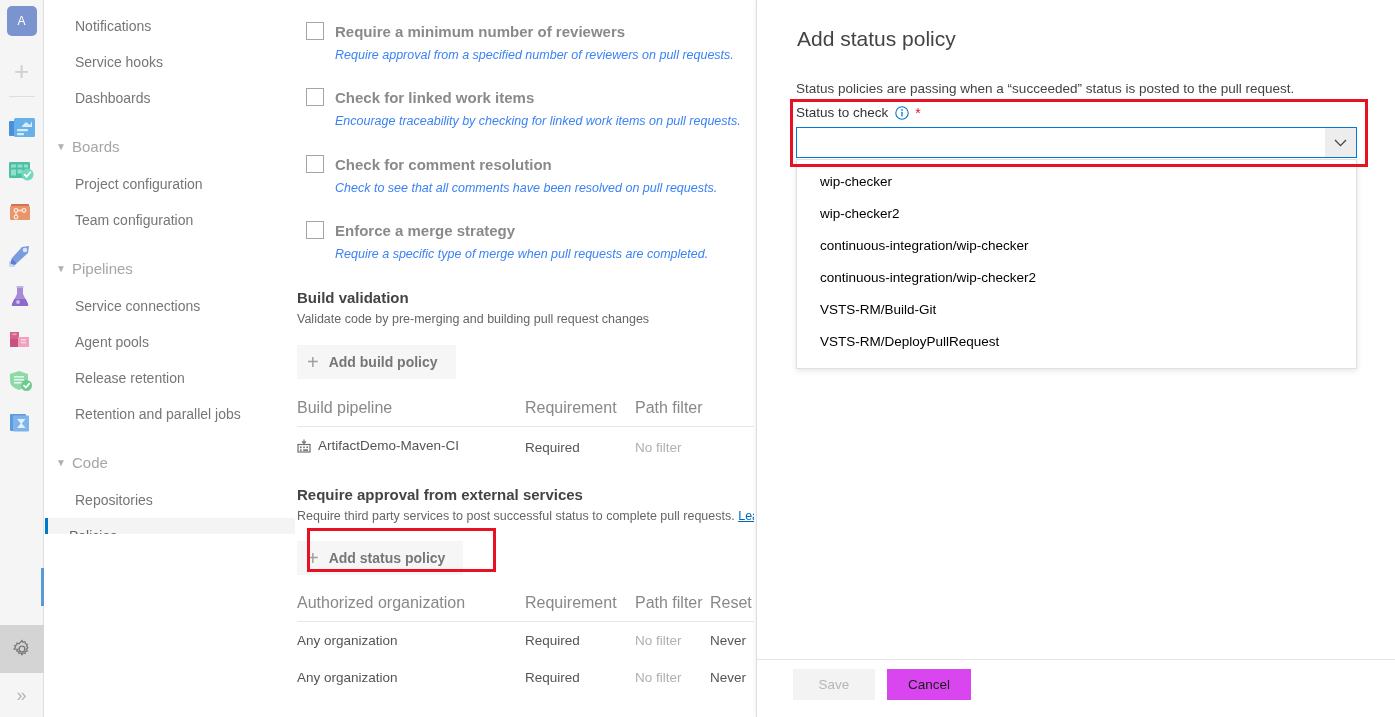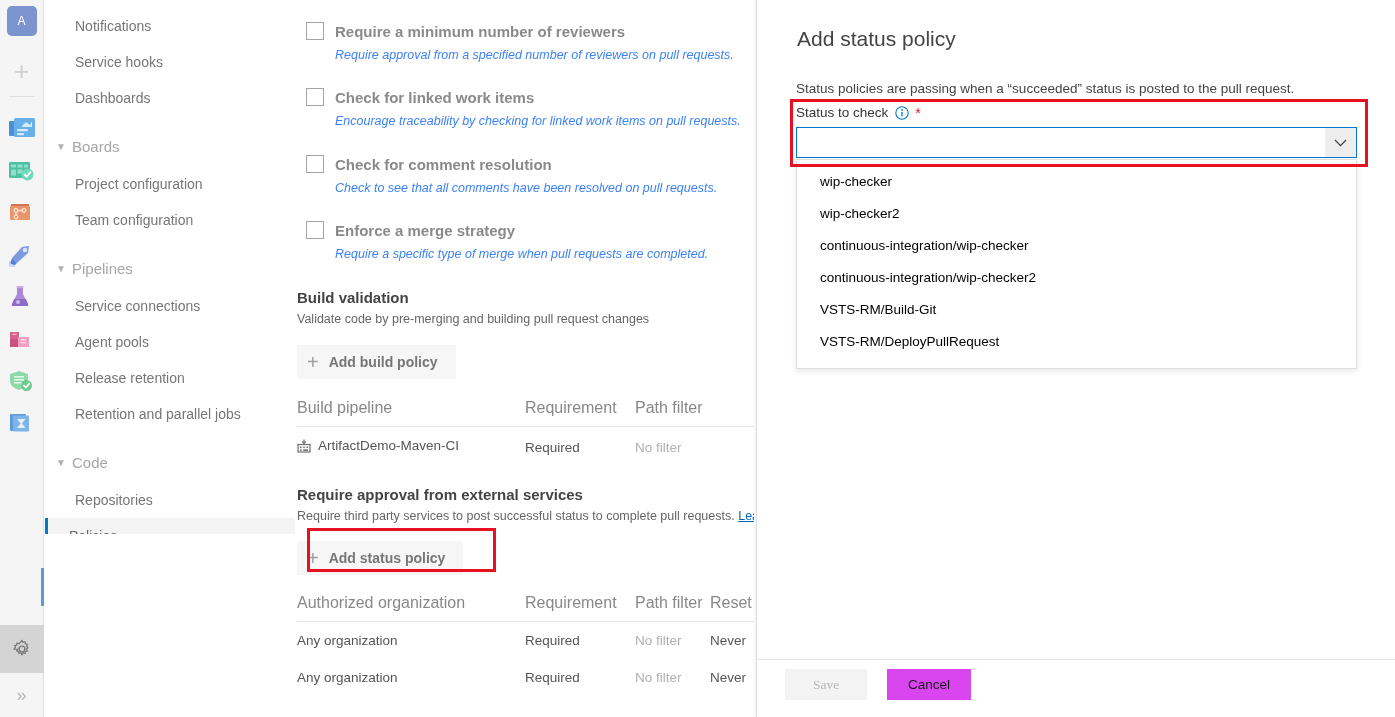--- a/index.html
+++ b/index.html
@@ -241,24 +241,23 @@
   }
   .btn {
     position: absolute; top: 9px;
     height: 31px;
     border: 0;
     font-family: "Liberation Sans", sans-serif;
     font-size: 13.5px;
     cursor: pointer;
   }
   .btn-save {
-    left: 28px; width: 82px;
+    left: 36px; width: 82px;
     background: #f3f3f3; color: #b6b6b6;
     cursor: default;
-    font-family: Liberation Serif, serif;
   }
   .btn-cancel {
     left: 130px; width: 84px;
     background: #d946ef; color: #1a1a1a;
   }
 </style>
 </head>
 <body>
 
 <div id="app">

